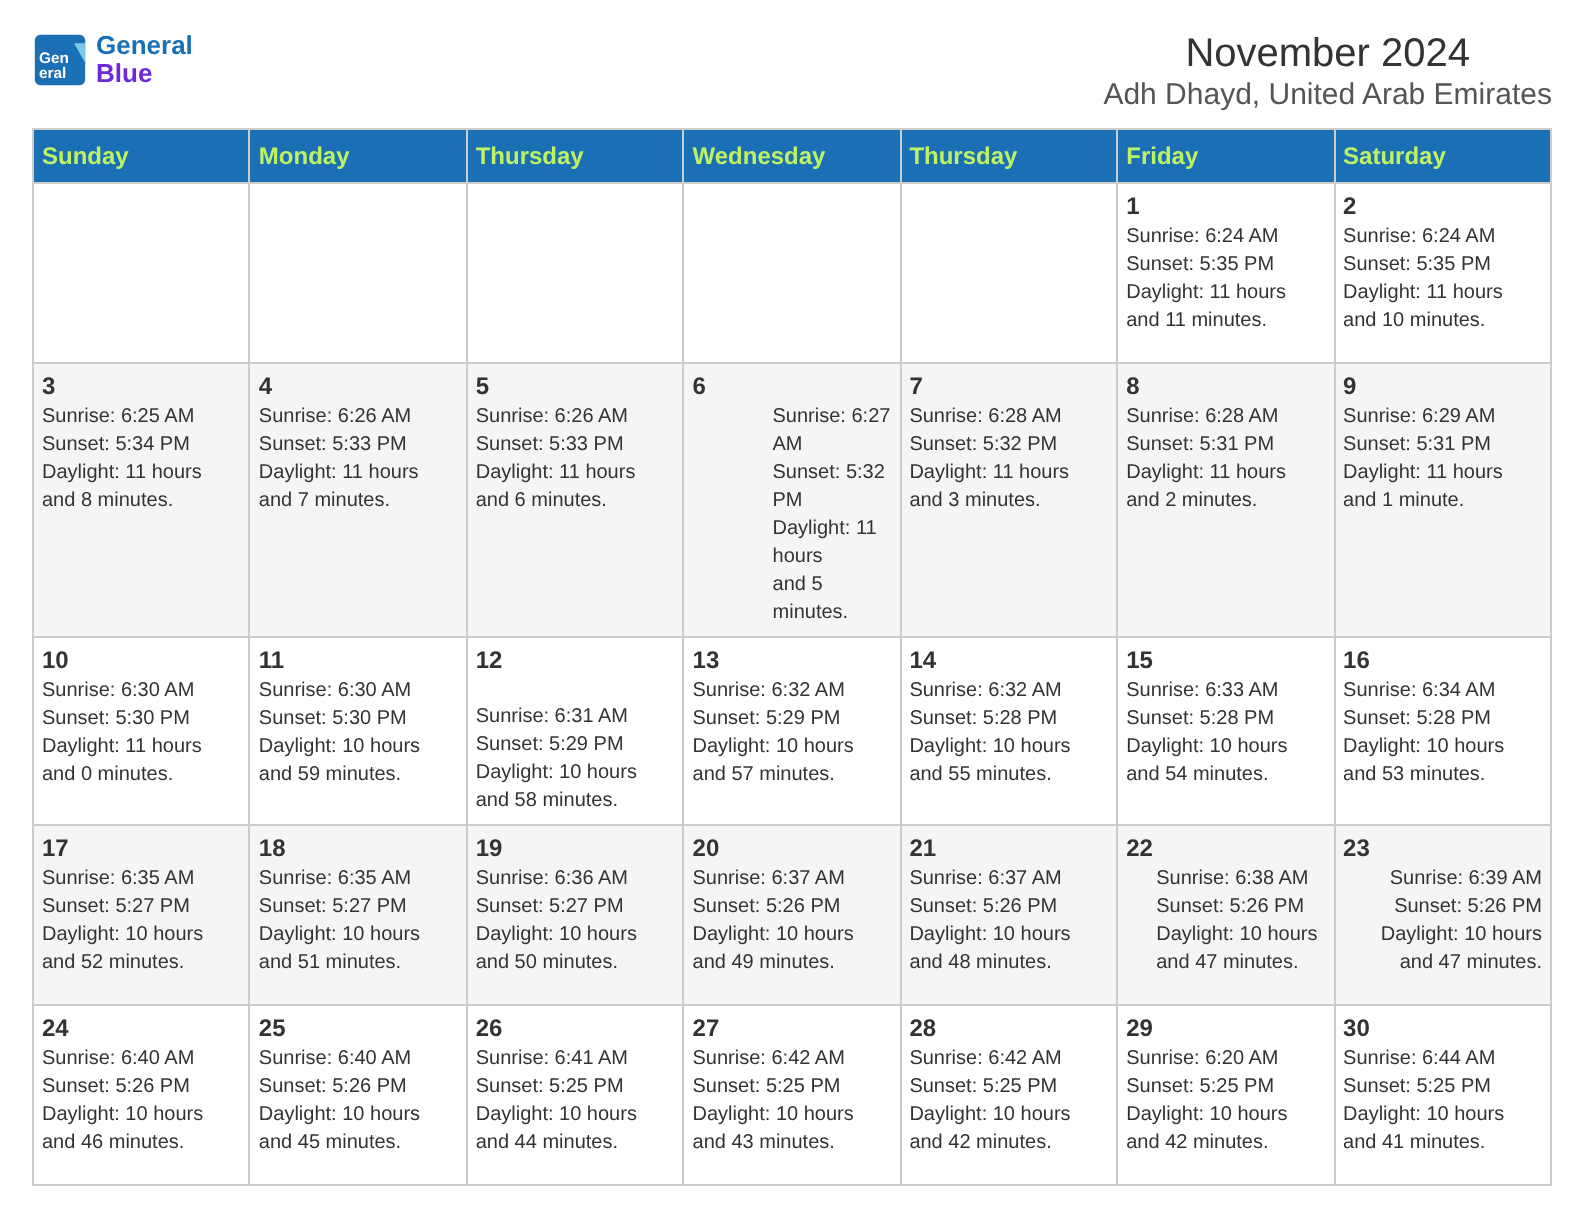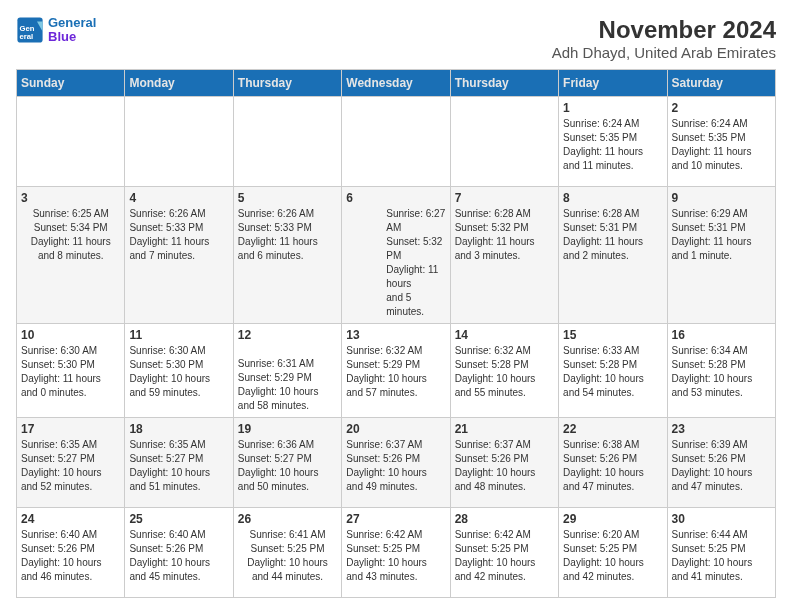--- a/index.html
+++ b/index.html
@@ -31,36 +31,37 @@
       color: #1a6fb5;
     }
     .logo-icon {
       width: 28px;
       height: 28px;
     }
     .title-block {
       text-align: right;
     }
     .calendar-title {
-      font-size: 24px;
+      font-size: 20px;
       color: #333;
-      font-weight: bold;
+      font-weight: normal;
+      text-align: center;
     }
     .calendar-subtitle {
       font-size: 15px;
       color: #555;
     }
     table {
       width: 100%;
       border-collapse: collapse;
       table-layout: fixed;
     }
     thead th {
       background: #1a6fb5;
-      color: #e5e5e5;
+      color: #bef264;
       font-size: 12px;
       padding: 6px 4px;
       text-align: left;
       border: 1px solid #ccc;
     }
     tbody td {
       vertical-align: top;
       border: 1px solid #ccc;
       padding: 4px 4px;
       font-size: 10px;
@@ -139,21 +140,21 @@
           <span class="day-num">2</span>
           <div class="day-info" style="white-space: pre-line;">Sunrise: 6:24 AM
 Sunset: 5:35 PM
 Daylight: 11 hours
 and 10 minutes.</div>
         </td>
       </tr>
       <tr>
         <td>
           <span class="day-num">3</span>
-          <div class="day-info" style="white-space: pre-line; text-align: center;">Sunrise: 6:25 AM
+          <div class="day-info" style="white-space: pre-line;">Sunrise: 6:25 AM
 Sunset: 5:34 PM
 Daylight: 11 hours
 and 8 minutes.</div>
         </td>
         <td>
           <span class="day-num">4</span>
           <div class="day-info" style="white-space: pre-line;">Sunrise: 6:26 AM
 Sunset: 5:33 PM
 Daylight: 11 hours
 and 7 minutes.</div>
@@ -276,28 +277,28 @@
         </td>
         <td>
           <span class="day-num">21</span>
           <div class="day-info" style="white-space: pre-line;">Sunrise: 6:37 AM
 Sunset: 5:26 PM
 Daylight: 10 hours
 and 48 minutes.</div>
         </td>
         <td>
           <span class="day-num">22</span>
-          <div class="day-info" style="white-space: pre-line;">Sunrise: 6:38 AM
+          <div class="day-info" style="white-space: pre-line; margin-left: 15px;">Sunrise: 6:38 AM
 Sunset: 5:26 PM
 Daylight: 10 hours
 and 47 minutes.</div>
         </td>
         <td>
           <span class="day-num">23</span>
-          <div class="day-info" style="white-space: pre-line;">Sunrise: 6:39 AM
+          <div class="day-info" style="white-space: pre-line; text-align: right;">Sunrise: 6:39 AM
 Sunset: 5:26 PM
 Daylight: 10 hours
 and 47 minutes.</div>
         </td>
       </tr>
       <tr>
         <td>
           <span class="day-num">24</span>
           <div class="day-info" style="white-space: pre-line;">Sunrise: 6:40 AM
 Sunset: 5:26 PM
@@ -306,21 +307,21 @@
         </td>
         <td>
           <span class="day-num">25</span>
           <div class="day-info" style="white-space: pre-line;">Sunrise: 6:40 AM
 Sunset: 5:26 PM
 Daylight: 10 hours
 and 45 minutes.</div>
         </td>
         <td>
           <span class="day-num">26</span>
-          <div class="day-info" style="white-space: pre-line; text-align: center;">Sunrise: 6:41 AM
+          <div class="day-info" style="white-space: pre-line;">Sunrise: 6:41 AM
 Sunset: 5:25 PM
 Daylight: 10 hours
 and 44 minutes.</div>
         </td>
         <td>
           <span class="day-num">27</span>
           <div class="day-info" style="white-space: pre-line;">Sunrise: 6:42 AM
 Sunset: 5:25 PM
 Daylight: 10 hours
 and 43 minutes.</div>

